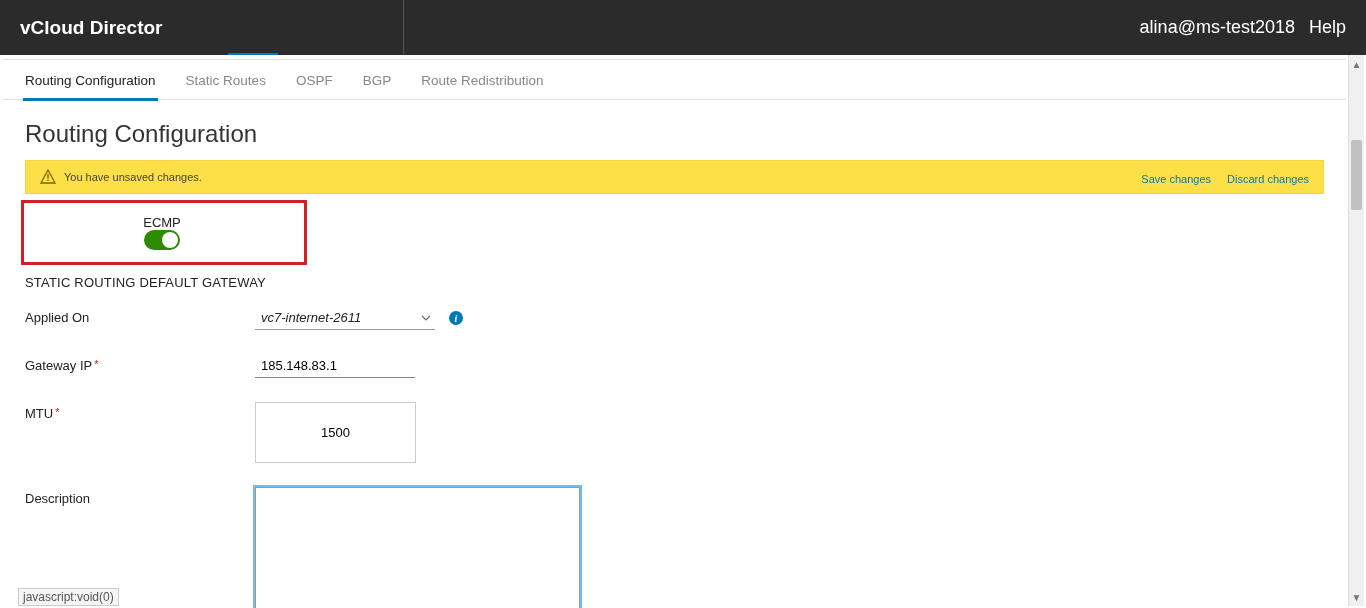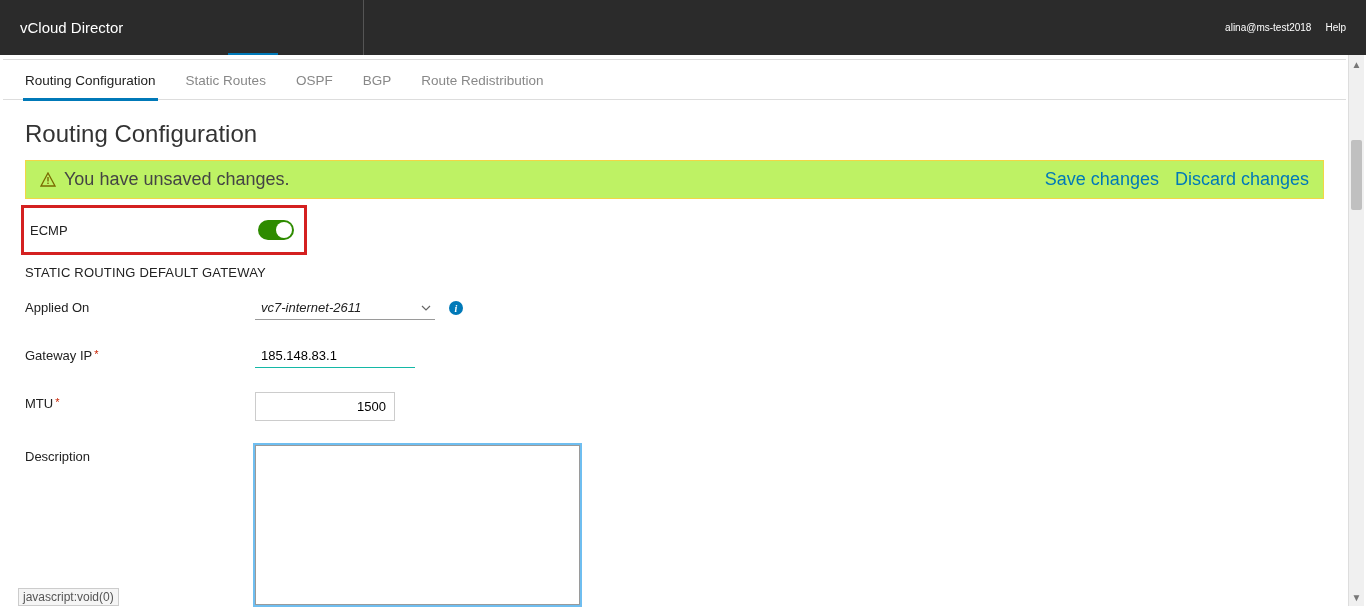--- a/index.html
+++ b/index.html
@@ -2,66 +2,66 @@
 <html><head>
 <meta charset="utf-8">
 <style>
   * { box-sizing: border-box; margin: 0; padding: 0; }
   html, body { width: 1366px; height: 608px; font-family: "Helvetica Neue", Arial, sans-serif; color: #333; background: #fff; overflow: hidden; }
   .outer { position: relative; width: 1366px; height: 608px; }
 
   
   .topbar { height: 55px; background: #2b2b2b; display: flex; align-items: center; color: #fff; padding: 0 20px; justify-content: space-between; }
   .topbar-left { display: flex; align-items: center; }
-  .brand { font-size: 15px; font-weight: 400; }
+  .brand { font-size: 19px; font-weight: 700; }
   .brand-div { width: 1px; height: 55px; background: #555; margin-left: 240px; }
   .blue-under { position: absolute; left: 228px; top: 53px; width: 50px; height: 3px; background: #0079b8; }
-  .topbar-right { display: flex; align-items: center; gap: 14px; font-size: 10px; }
+  .topbar-right { display: flex; align-items: center; gap: 14px; font-size: 18px; }
 
   
   .content { position: absolute; left: 3px; top: 55px; right: 20px; bottom: 3px; background: #fff; border-top: 1px solid #fff; }
 
   
   .tabs-wrap { border-top: 1px solid #ddd; margin-top: 3px; padding-top: 2px; }
   .tabs { display: flex; gap: 30px; padding: 0 22px; border-bottom: 1px solid #ddd; height: 38px; align-items: center; font-size: 13.5px; color: #888; }
   .tab { cursor: pointer; position: relative; height: 38px; display: flex; align-items: center; }
   .tab.active { color: #222; font-weight: 500; }
   .tab.active::after { content: ""; position: absolute; left: -2px; right: -2px; bottom: -1px; height: 3px; background: #0079b8; }
 
   
   .page-title { font-size: 24px; font-weight: 400; color: #333; margin: 20px 22px 12px; }
 
   
-  .alert { margin: 0 22px; background: #bef264; border: 1px solid #f2d646; padding: 8px 14px; display: flex; align-items: flex-end; justify-content: space-between; font-size: 18px; color: #444; }
+  .alert { margin: 0 22px; background: #fde047; border: 1px solid #f2d646; padding: 8px 14px; display: flex; align-items: flex-end; justify-content: space-between; font-size: 11px; color: #444; }
   .alert-left { display: flex; align-items: center; gap: 8px; }
   .warn-icon { width: 16px; height: 16px; }
   .alert-actions { display: flex; gap: 16px; }
   .alert-actions a { color: #0079b8; text-decoration: none; cursor: pointer; }
 
   
-  .ecmp-box { margin: 6px 18px 0 18px; border: 3px solid #d42020; padding: 12px 10px 12px 6px; display: flex; align-items: center; width: 286px; justify-content: space-between; }
+  .ecmp-box { margin: 6px 18px 0 18px; border: 3px solid #d42020; padding: 12px 10px 12px 6px; display: flex; align-items: center; width: 286px; justify-content: space-between; flex-direction: column; }
   .ecmp-label { font-size: 13px; color: #222; }
   .toggle { width: 36px; height: 20px; border-radius: 10px; background: #2e8b00; position: relative; cursor: pointer; }
   .toggle-knob { position: absolute; right: 2px; top: 2px; width: 16px; height: 16px; border-radius: 50%; background: #fff; }
 
   
   .section-hd { font-size: 13px; font-weight: 400; color: #222; margin: 10px 22px 16px; letter-spacing: .2px; }
 
   
   .form { margin: 0 22px; display: grid; grid-template-columns: 230px 1fr; row-gap: 24px; column-gap: 0; align-items: start; font-size: 13px; color: #222; }
   .lbl { padding-top: 4px; }
   .req { color: #c92100; margin-left: 2px; font-size: 11px; vertical-align: top; }
 
   .select-line { display: flex; align-items: center; gap: 14px; }
   .select-box { position: relative; width: 180px; border-bottom: 1px solid #9a9a9a; padding: 4px 18px 4px 6px; color: #222; cursor: pointer; font-style: italic; }
   .select-caret { position: absolute; right: 4px; top: 7px; width: 10px; height: 10px; }
   .info-icon { width: 14px; height: 14px; background: #0079b8; border-radius: 50%; display: inline-flex; align-items: center; justify-content: center; color: #fff; font-size: 10px; font-weight: 700; font-style: italic; font-family: Georgia, serif; }
 
   .text-line { width: 160px; border: none; border-bottom: 1px solid #14b8a6; padding: 4px 6px; font-size: 13px; outline: none; background: transparent; }
-  .num-input { width: 140px; border: 1px solid #ccc; padding: 6px 8px; font-size: 13px; text-align: right; outline: none; }
+  .num-input { width: 161px; border: 1px solid #ccc; padding: 22px 8px; font-size: 13px; text-align: center; outline: none; }
 
   .desc-area { width: 325px; height: 160px; border: 1px solid #9a9a9a; outline: 2px solid #6fbef0; padding: 8px; font-size: 13px; resize: none; }
 
   
   .status-link { position: absolute; left: 18px; bottom: 2px; font-size: 12px; color: #555; background: #f5f5f5; padding: 1px 4px; border: 1px solid #ccc; }
   .scrollbar { position: absolute; right: 2px; top: 55px; bottom: 2px; width: 16px; background: #f0f0f0; border-left: 1px solid #ddd; }
   .scroll-thumb { position: absolute; left: 2px; right: 2px; top: 85px; height: 70px; background: #c0c0c0; border-radius: 2px; }
   .scroll-arrow { position: absolute; left: 3px; right: 3px; height: 14px; display:flex; align-items:center; justify-content:center; color:#777; font-size:10px; }
   .scroll-arrow.top { top: 2px; }
   .scroll-arrow.bot { bottom: 2px; }

